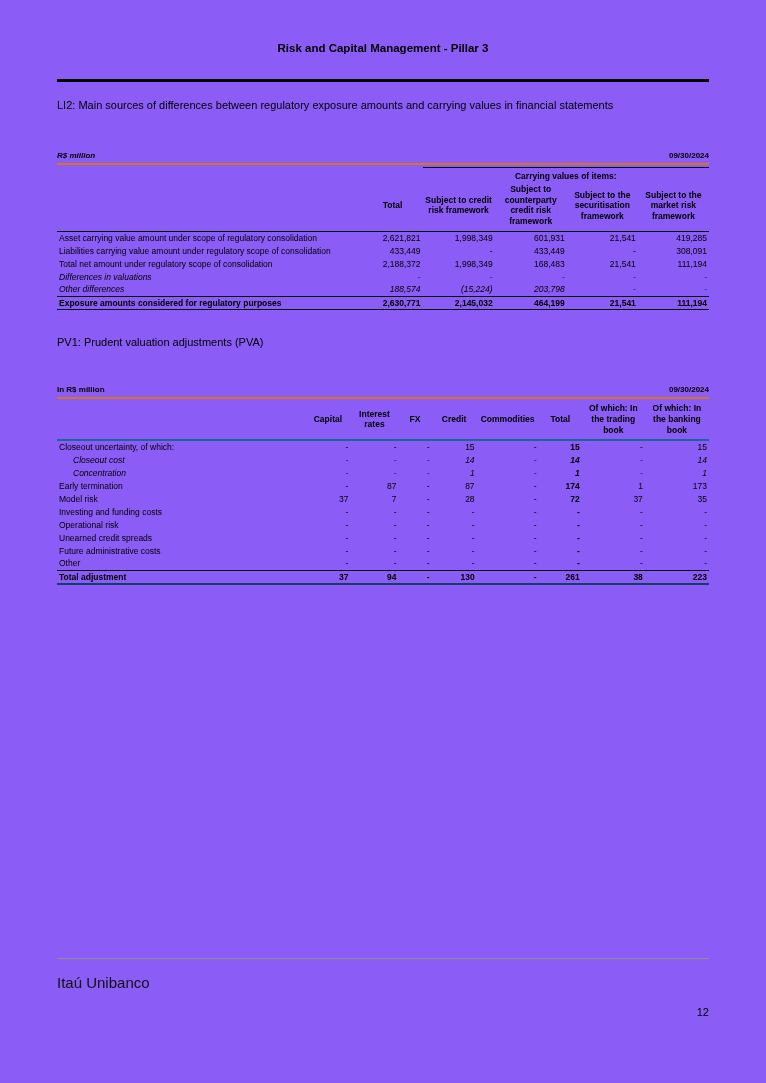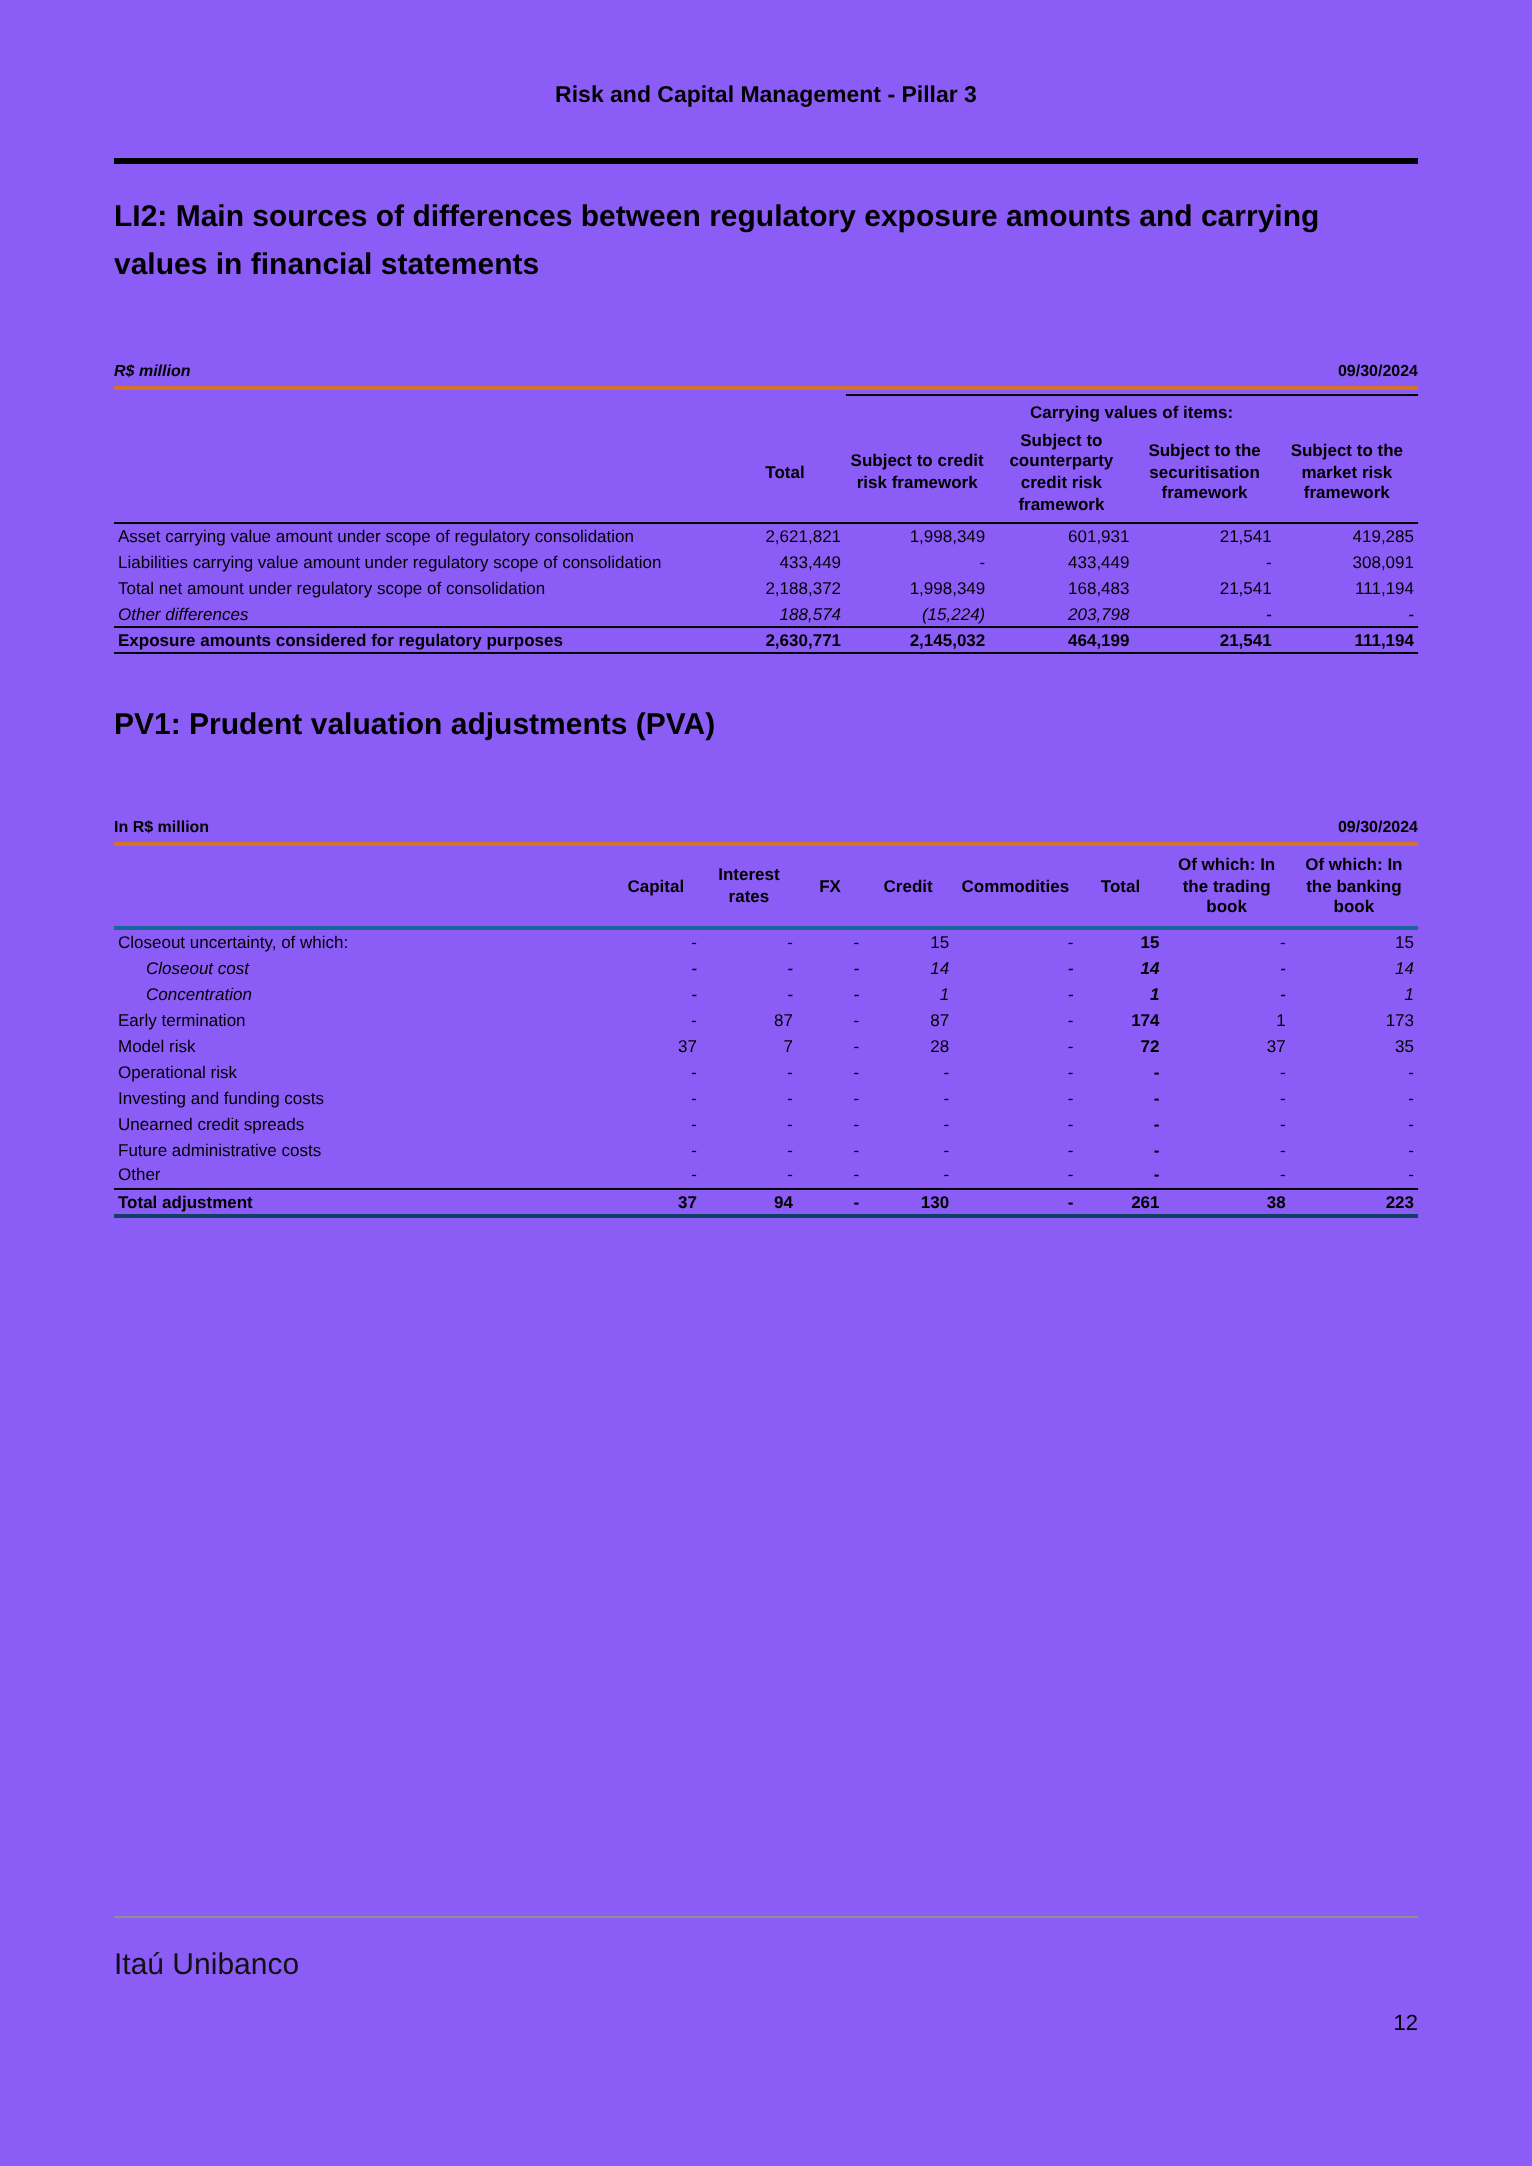--- a/index.html
+++ b/index.html
@@ -3,21 +3,21 @@
 <meta charset="utf-8">
 <style>
   * { margin:0; padding:0; box-sizing:border-box; }
   html,body { background:#ffffff; }
   body { font-family:"Liberation Sans", sans-serif; color:#000; }
   .page { width:766px; height:1083px; position:relative; background:#8b5cf6; overflow:hidden; }
   .content { padding:0 57px; }
 
   .doc-header { text-align:center; font-weight:bold; font-size:11.5px; padding-top:42px; }
   .thick-rule { border-top:3px solid #000; margin-top:25px; }
-  .section-title { font-weight:bold; font-size:15px; line-height:1.6; margin-top:15px; }
+  .section-title { font-weight:normal; font-size:11px; line-height:1.6; margin-top:15px; }
   .section-title.pv1 { margin-top:24px; }
 
   .table-meta { display:flex; justify-content:space-between; align-items:flex-end; font-size:8px; font-weight:bold; margin-top:36px; }
   .table-meta.second { margin-top:34px; }
   .unit-italic { font-style:italic; }
   .orange-rule { border-top:2px solid #D4732A; margin-top:3px; }
 
   table { width:100%; border-collapse:collapse; table-layout:fixed; font-size:8.5px; margin-top:2px; }
   thead th { font-weight:bold; font-size:8.5px; line-height:1.25; vertical-align:middle; text-align:center; padding:2px 1px 4px; }
   .t1 thead .colrow th { border-bottom:1px solid #000; }
@@ -95,20 +95,28 @@
             <td class="num">-</td>
             <td class="num">308,091</td>
           </tr>
           <tr>
             <td class="lbl">Total net amount under regulatory scope of consolidation</td>
             <td class="num">2,188,372</td>
             <td class="num">1,998,349</td>
             <td class="num">168,483</td>
             <td class="num">21,541</td>
             <td class="num">111,194</td>
+          </tr>
+          <tr class="italic">
+            <td class="lbl">Differences in valuations</td>
+            <td class="num">-</td>
+            <td class="num">-</td>
+            <td class="num">-</td>
+            <td class="num">-</td>
+            <td class="num">-</td>
           </tr>
           <tr class="italic">
             <td class="lbl">Other differences</td>
             <td class="num">188,574</td>
             <td class="num">(15,224)</td>
             <td class="num">203,798</td>
             <td class="num">-</td>
             <td class="num">-</td>
           </tr>
           <tr class="bold">
@@ -205,32 +213,32 @@
             <td class="num">37</td>
             <td class="num">7</td>
             <td class="num">-</td>
             <td class="num">28</td>
             <td class="num">-</td>
             <td class="num boldcol">72</td>
             <td class="num">37</td>
             <td class="num">35</td>
           </tr>
           <tr>
+            <td class="lbl">Investing and funding costs</td>
+            <td class="num">-</td>
+            <td class="num">-</td>
+            <td class="num">-</td>
+            <td class="num">-</td>
+            <td class="num">-</td>
+            <td class="num boldcol">-</td>
+            <td class="num">-</td>
+            <td class="num">-</td>
+          </tr>
+          <tr>
             <td class="lbl">Operational risk</td>
-            <td class="num">-</td>
-            <td class="num">-</td>
-            <td class="num">-</td>
-            <td class="num">-</td>
-            <td class="num">-</td>
-            <td class="num boldcol">-</td>
-            <td class="num">-</td>
-            <td class="num">-</td>
-          </tr>
-          <tr>
-            <td class="lbl">Investing and funding costs</td>
             <td class="num">-</td>
             <td class="num">-</td>
             <td class="num">-</td>
             <td class="num">-</td>
             <td class="num">-</td>
             <td class="num boldcol">-</td>
             <td class="num">-</td>
             <td class="num">-</td>
           </tr>
           <tr>

